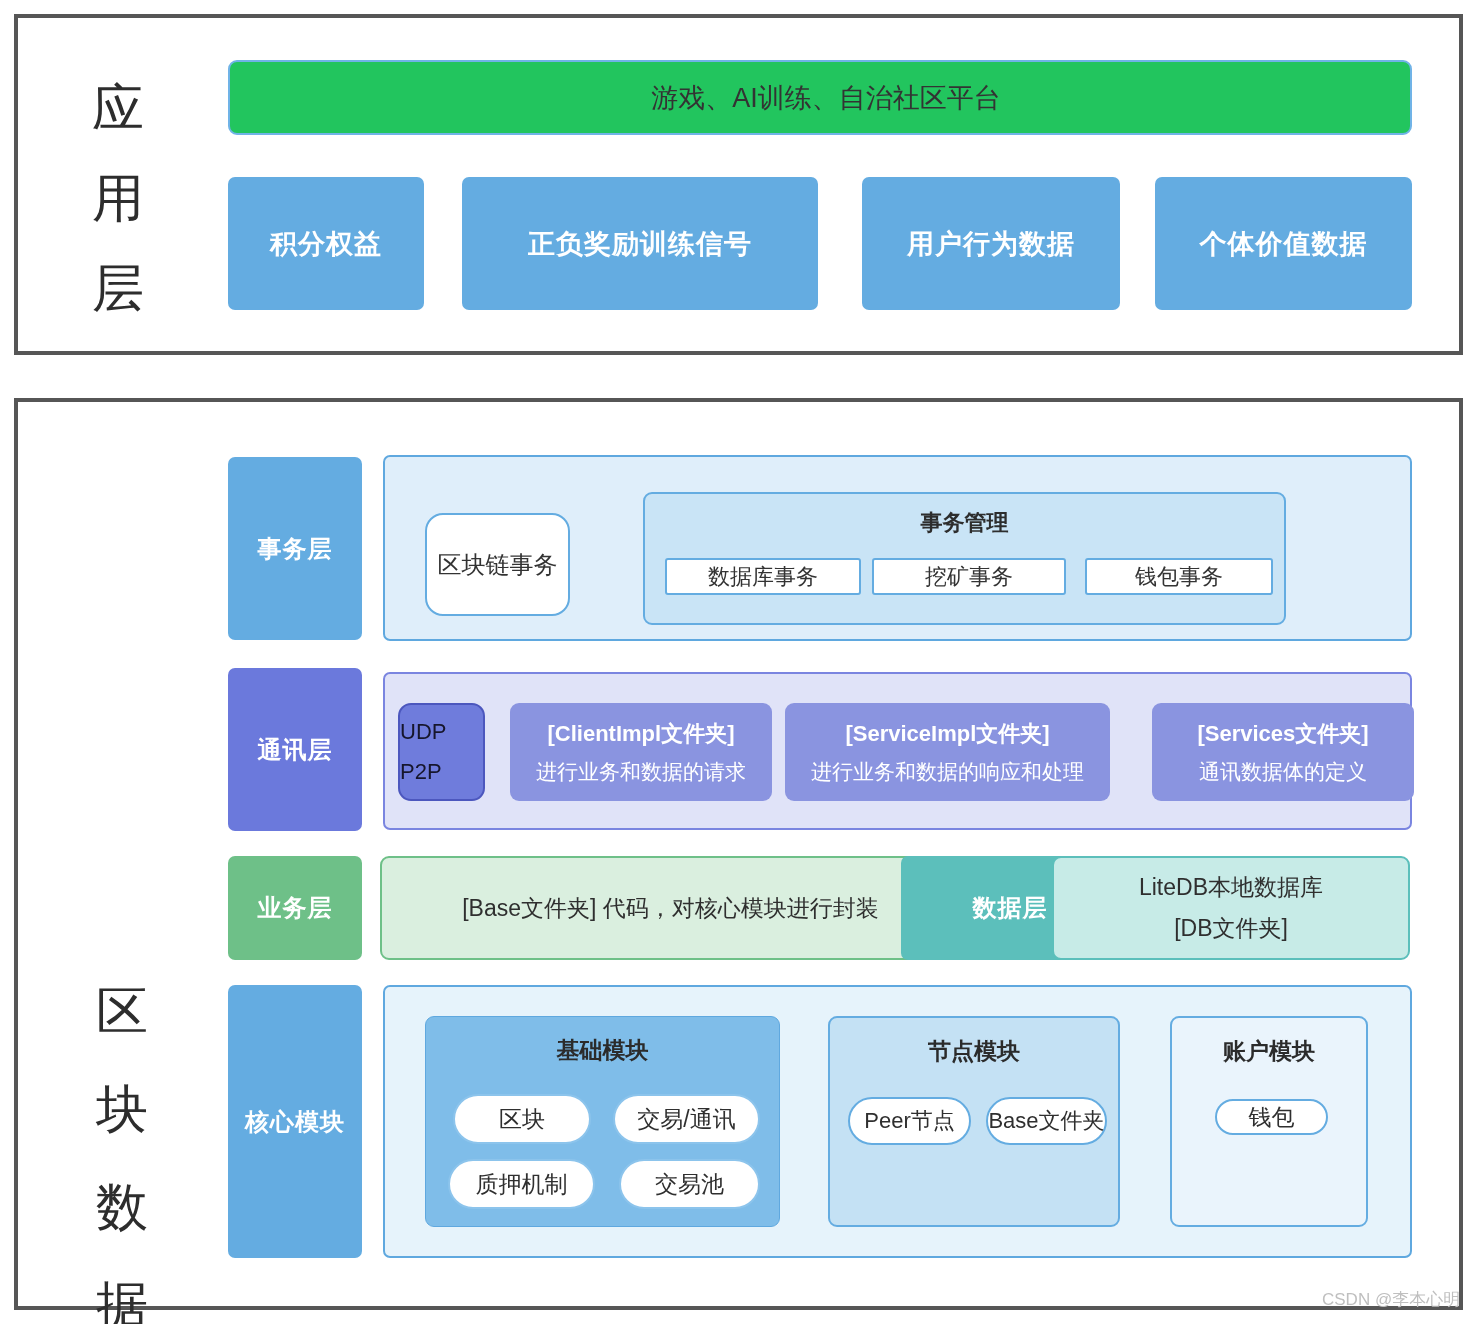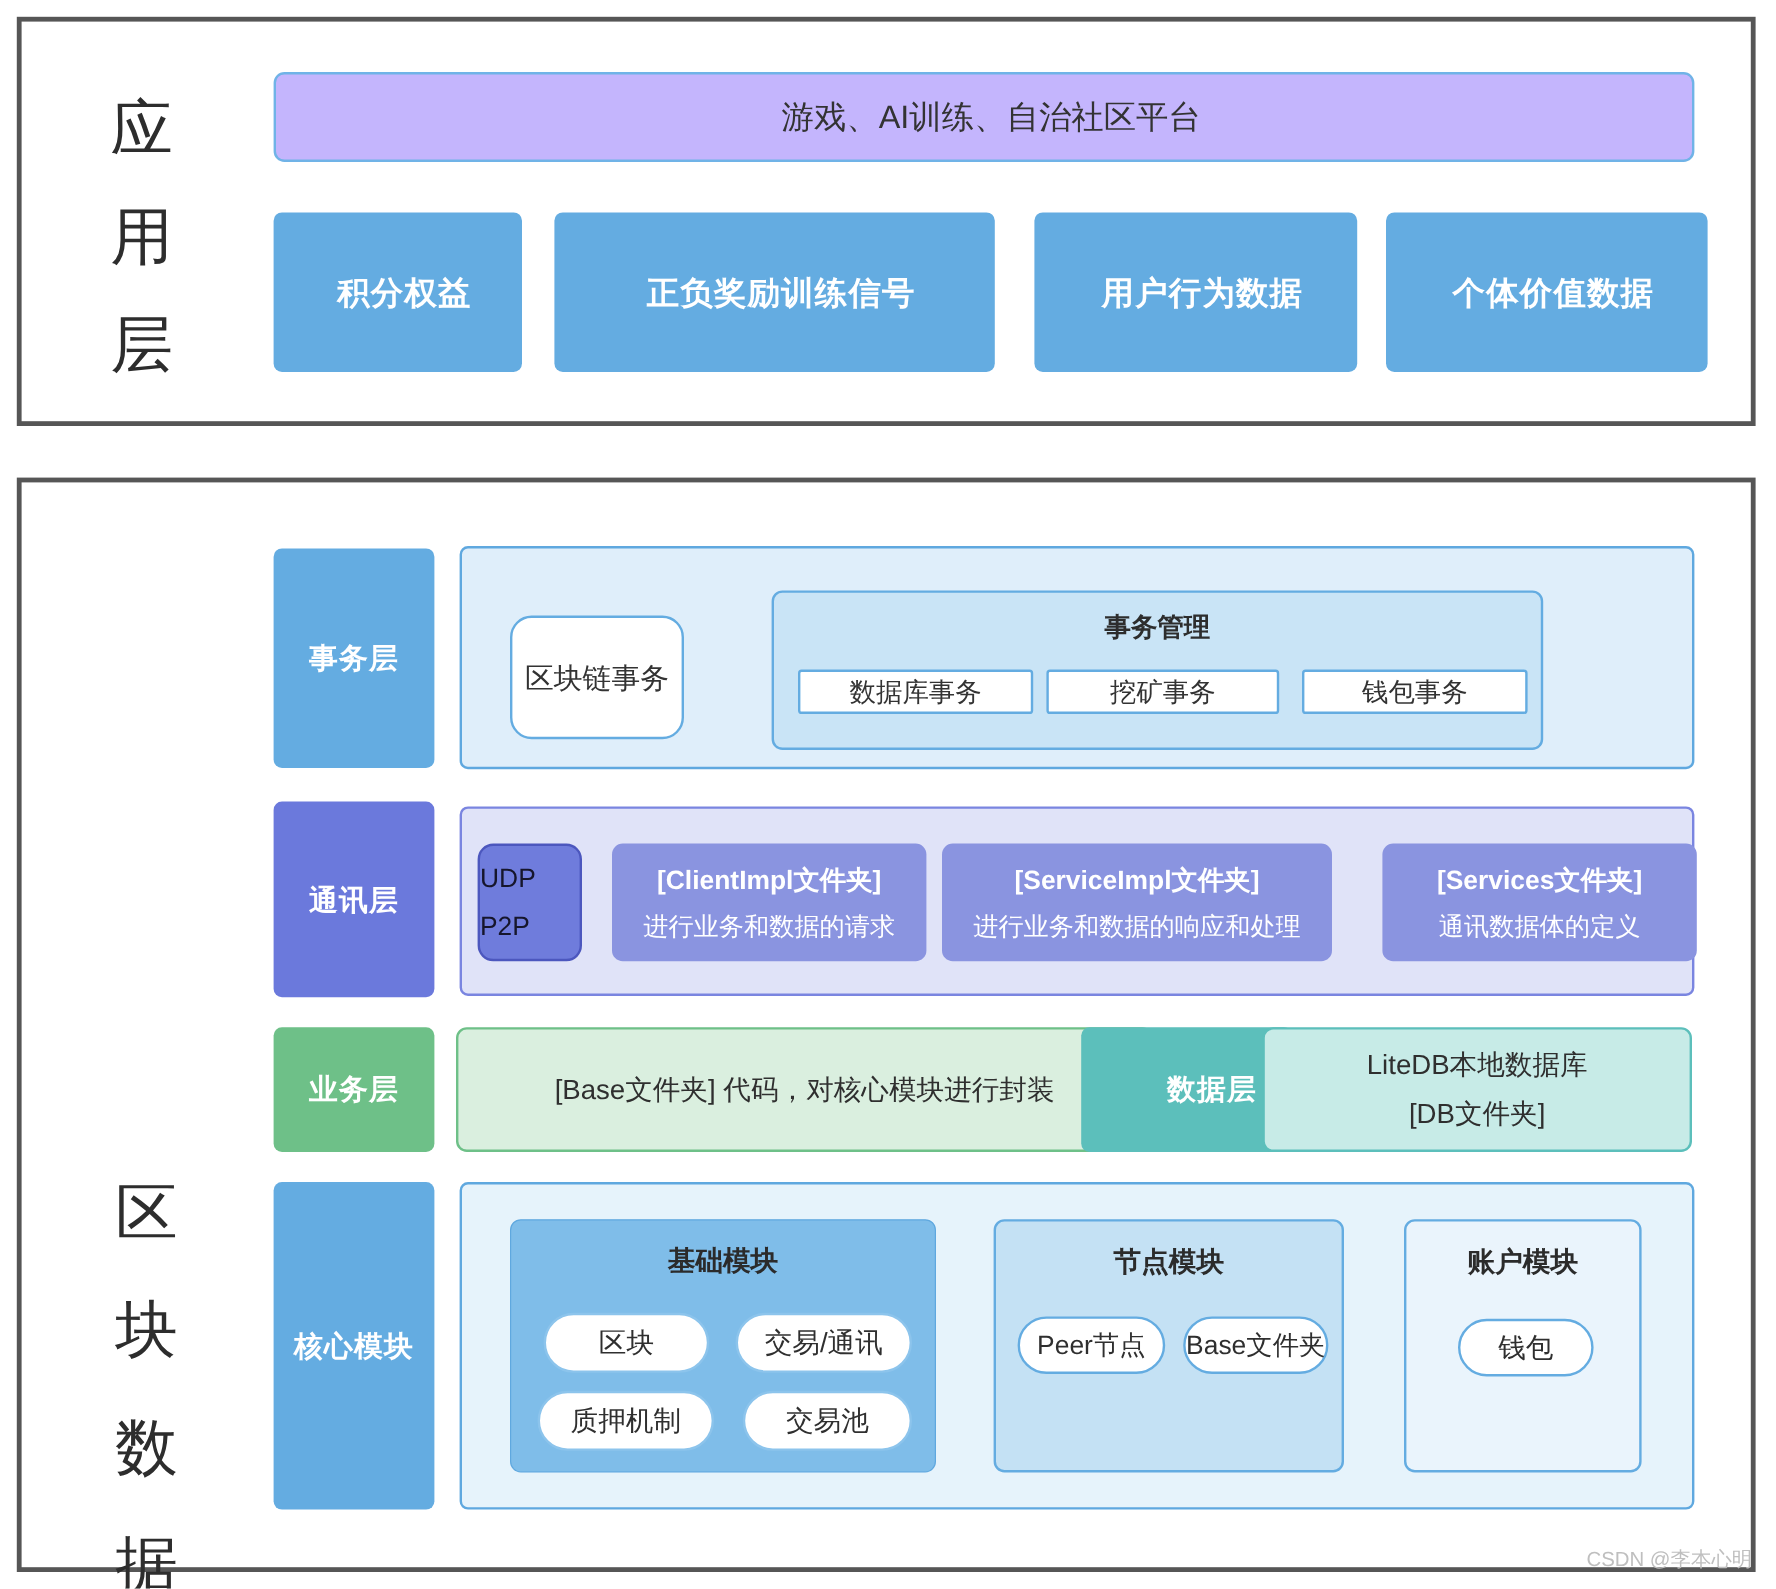--- a/index.html
+++ b/index.html
@@ -11,26 +11,26 @@
   .frame{position:absolute;border:4px solid #565656;background:#ffffff;box-sizing:border-box;}
   .frame-top{left:14px;top:14px;width:1449px;height:341px;}
   .frame-bottom{left:14px;top:398px;width:1449px;height:912px;}
 
   .vlabel{position:absolute;display:flex;flex-direction:column;align-items:center;
     font-size:52px;color:#2d2d2d;line-height:52px;}
   .vlabel-app{left:74px;top:64px;gap:38px;}
   .vlabel-chain{left:78px;top:583px;gap:46px;}
 
   .platform-box{position:absolute;left:228px;top:60px;width:1184px;height:75px;
-    background:#c4b5fd;border:2px solid #70B3E7;border-radius:9px;box-sizing:border-box;
+    background:#22c55e;border:2px solid #70B3E7;border-radius:9px;box-sizing:border-box;
     display:flex;align-items:center;justify-content:center;font-size:27px;color:#333;padding-left:12px;}
 
   .app-box{position:absolute;top:177px;height:133px;background:#64ACE1;border-radius:7px;
     display:flex;align-items:center;justify-content:center;color:#ffffff;
-    font-size:27px;font-weight:bold;letter-spacing:1px;padding-left:11px;}
+    font-size:27px;font-weight:bold;letter-spacing:1px;}
   .app-box1{left:228px;width:196px;}
   .app-box2{left:462px;width:356px;}
   .app-box3{left:862px;width:258px;}
   .app-box4{left:1155px;width:257px;}
 
   .llabel{position:absolute;border-radius:7px;display:flex;align-items:center;justify-content:center;
     color:#ffffff;font-size:24px;font-weight:bold;letter-spacing:1px;}
   .llabel-tx{left:228px;top:457px;width:134px;height:183px;background:#64ACE1;}
   .llabel-comm{left:228px;top:668px;width:134px;height:163px;background:#6B79DC;}
   .llabel-biz{left:228px;top:856px;width:134px;height:104px;background:#6EC088;}
@@ -87,21 +87,21 @@
 
   .pill{position:absolute;background:#ffffff;border:2px solid #8CC4EC;border-radius:26px;
     box-sizing:border-box;display:flex;align-items:center;justify-content:center;
     font-size:23px;color:#2f2f2f;}
   .pill-b1{left:27px;top:77px;width:138px;height:50px;}
   .pill-b2{left:187px;top:77px;width:147px;height:50px;}
   .pill-b3{left:22px;top:142px;width:147px;height:50px;}
   .pill-b4{left:193px;top:142px;width:141px;height:50px;}
   .pill-n1{left:18px;top:79px;width:123px;height:48px;border-color:#64ACE1;font-size:22px;}
   .pill-n2{left:156px;top:79px;width:121px;height:48px;border-color:#64ACE1;font-size:22px;}
-  .pill-a1{left:43px;top:81px;width:113px;height:48px;border-color:#64ACE1;}
+  .pill-a1{left:43px;top:81px;width:113px;height:36px;border-color:#64ACE1;}
 
   .watermark{position:absolute;left:1322px;top:1288px;font-size:17px;color:#bfbfbf;z-index:5;}
 </style>
 </head>
 <body>
 
 <div class="canvas">
 
   <div class="frame frame-top">
     <div class="vlabel vlabel-app">

